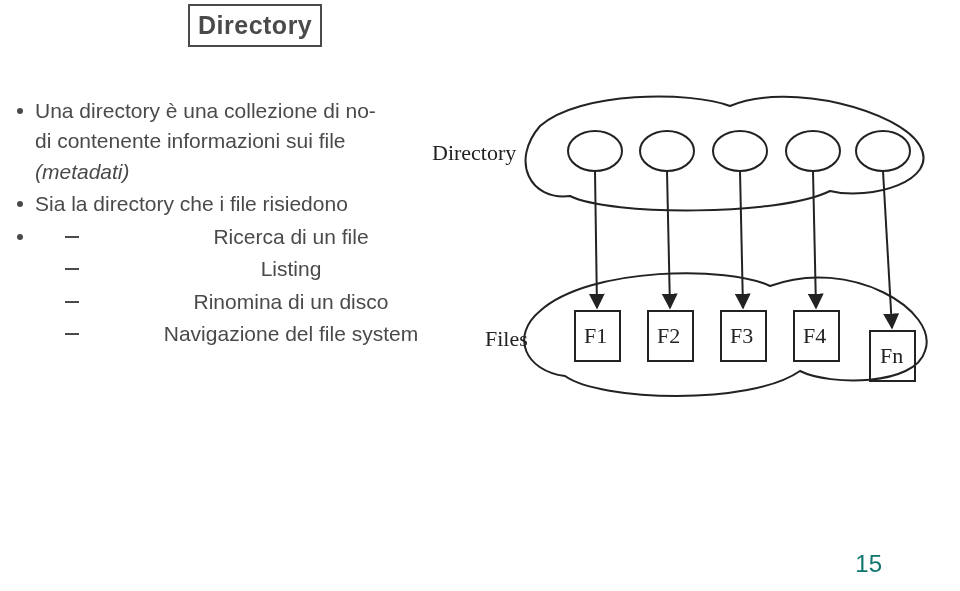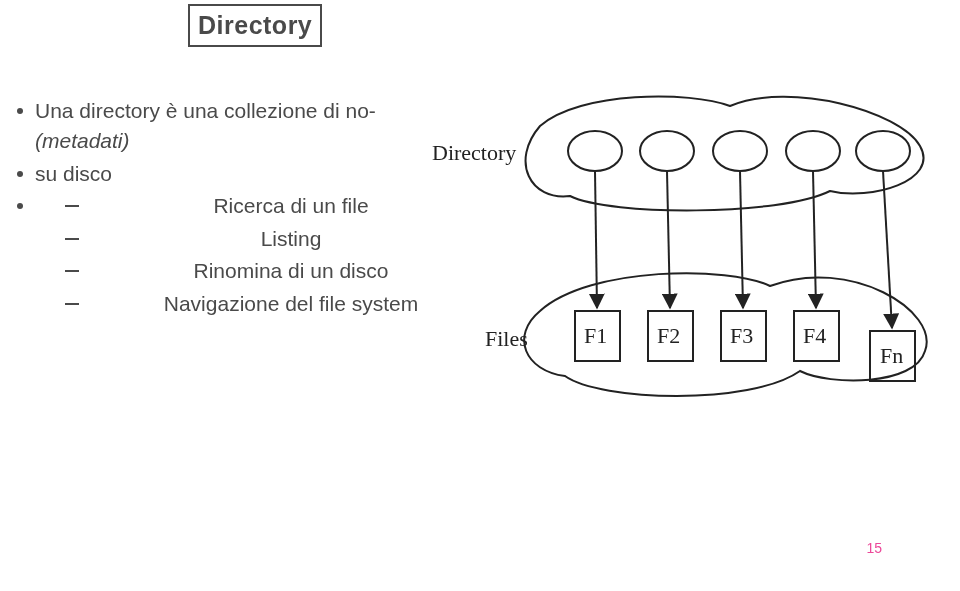--- a/index.html
+++ b/index.html
@@ -93,23 +93,23 @@
     background: #4a4a4a;
   }
   .figure {
     position: absolute;
     left: 430px;
     top: 86px;
   }
   .page-num {
     position: absolute;
     right: 22px;
-    bottom: 33px;
-    font-size: 14px;
-    color: #ec4899;
+    bottom: 9px;
+    font-size: 24px;
+    color: #0f766e;
   }
   .fig-label {
     font-family: "Times New Roman", Times, serif;
     font-size: 22px;
     fill: #222;
   }
 </style>
 </head>
 <body>
 
@@ -121,24 +121,25 @@
     </div>
     <div class="title-front">
       <span>Directory</span>
     </div>
   </div>
 
   <div class="content">
     <ul class="outer">
       <li>
         <span class="para">Una directory è una collezione di no-</span>
+        <span class="para">di contenente informazioni sui file</span>
         <span class="para italic">(metadati)</span>
       </li>
       <li>
-        <span class="para">su disco</span>
+        <span class="para">Sia la directory che i file risiedono</span>
       </li>
       <li>
         <ul class="inner">
           <li><span>Ricerca di un file</span></li>
           <li><span>Listing</span></li>
           <li><span>Rinomina di un disco</span></li>
           <li><span>Navigazione del file system</span></li>
         </ul>
       </li>
     </ul>

